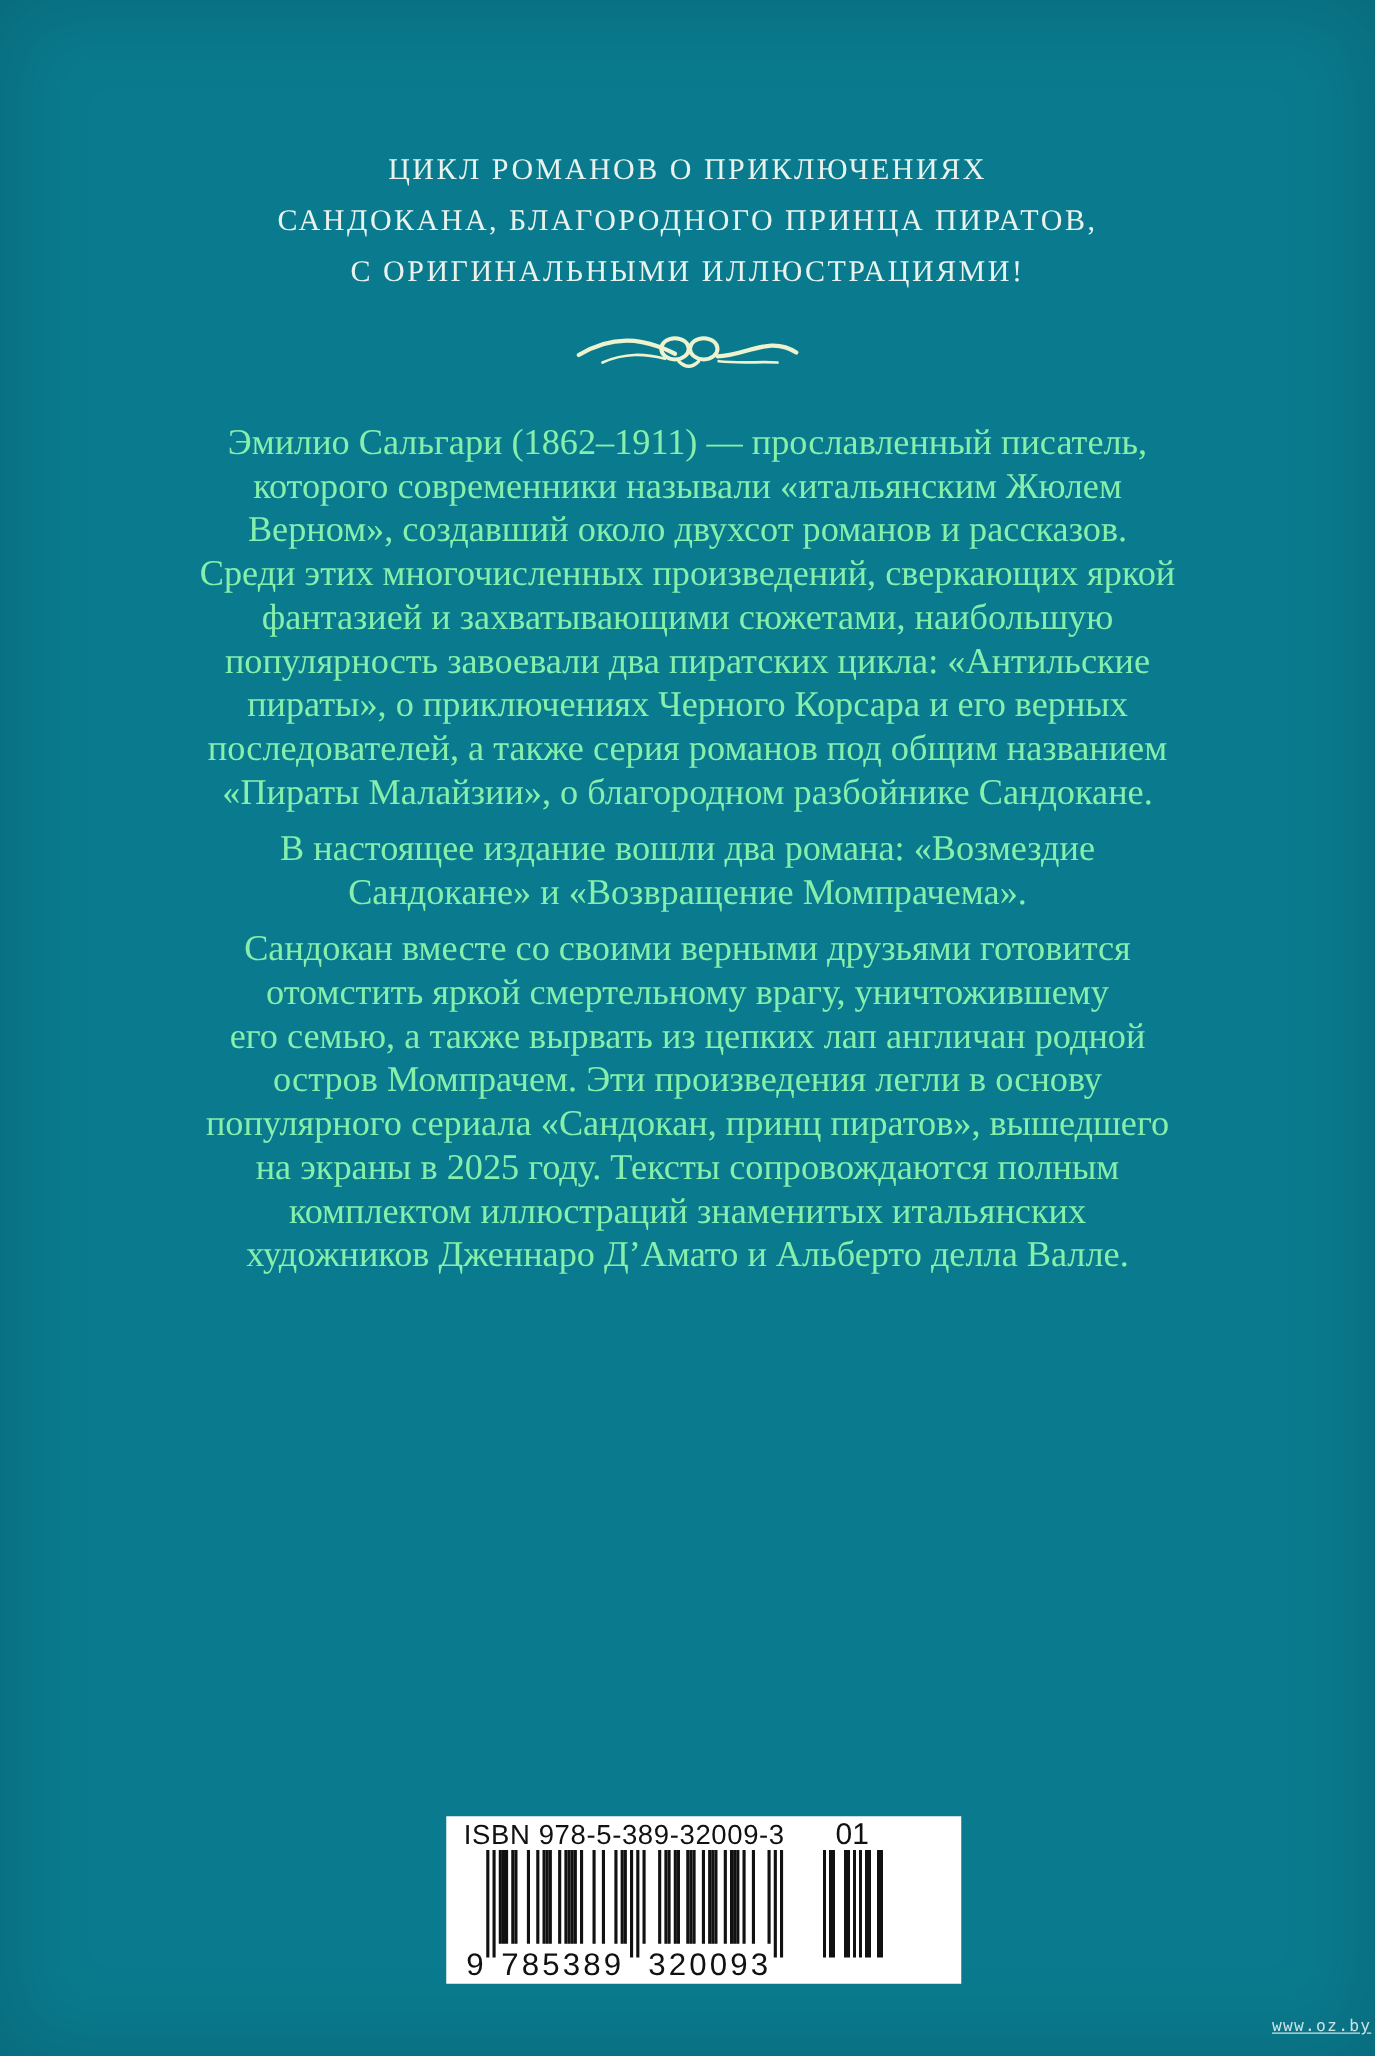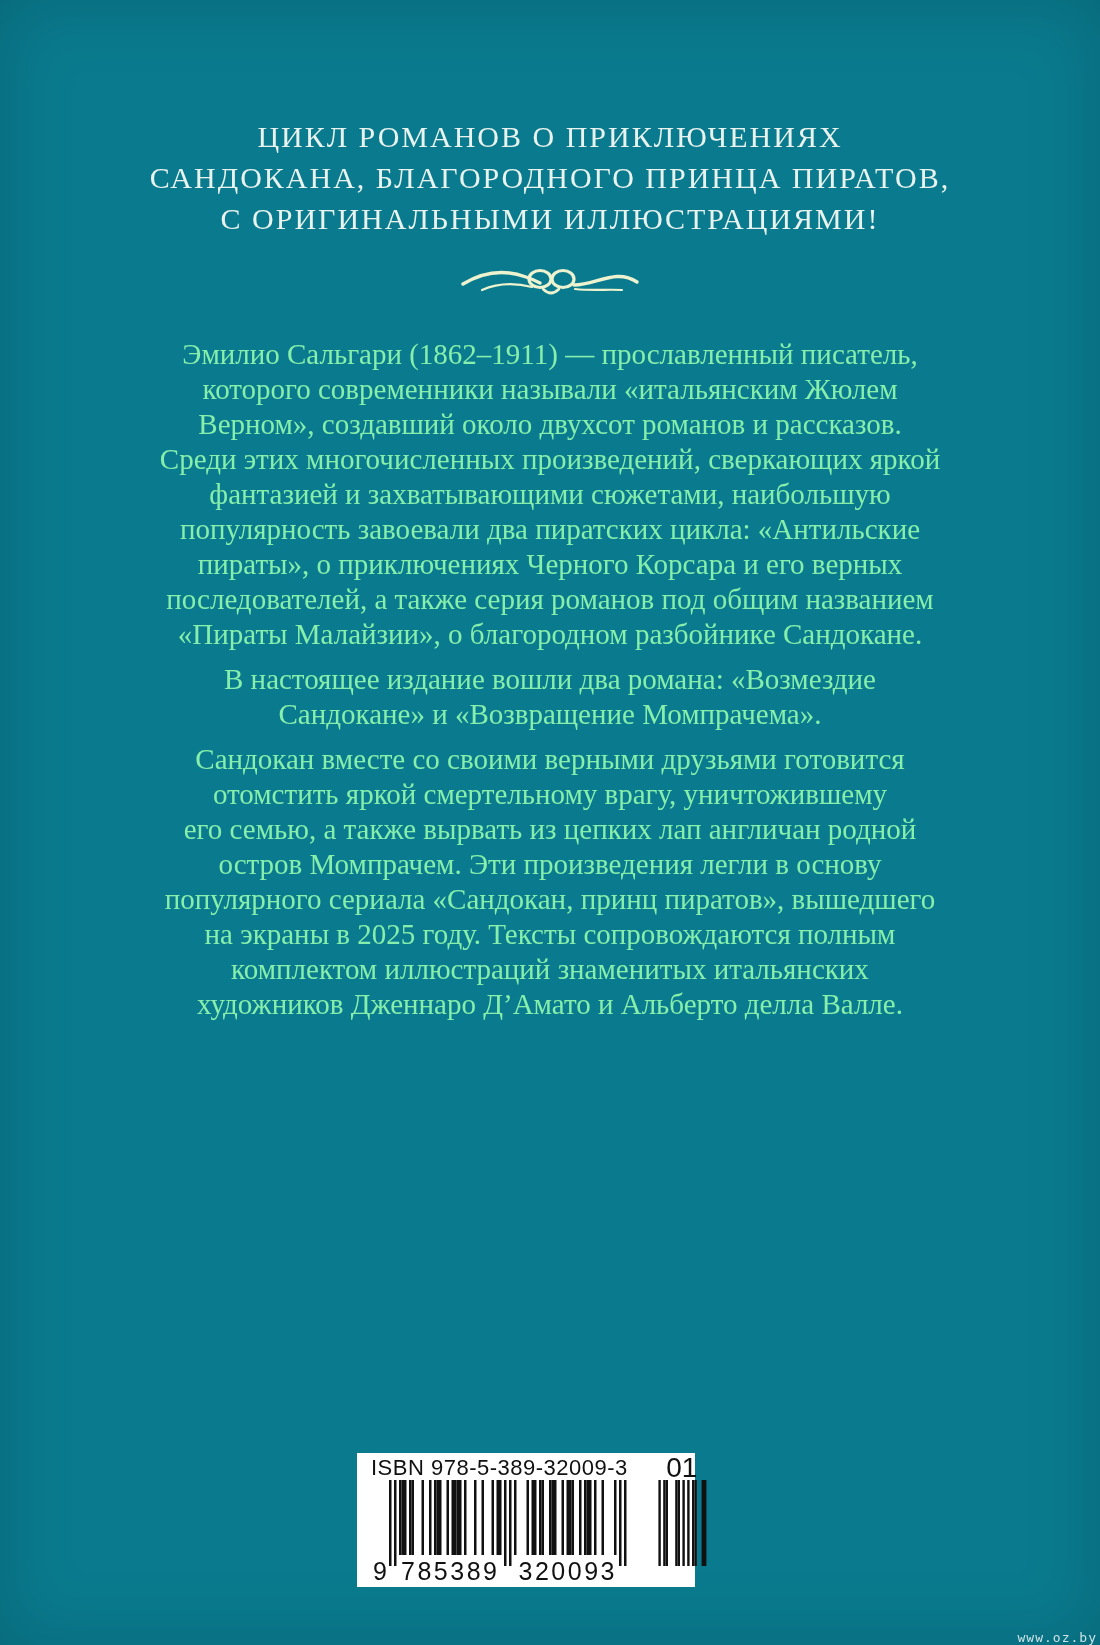--- a/index.html
+++ b/index.html
@@ -9,21 +9,21 @@
     height: 1645px;
     background: #0a7b8e;
     overflow: hidden;
     font-family: "Liberation Serif", serif;
     box-shadow: inset 0 0 70px rgba(0,35,45,0.22);
   }
   .header {
     padding-top: 116px;
     text-align: center;
     color: #e9f3ee;
-    font-size: 30px;
+    font-size: 24px;
     line-height: 41px;
     letter-spacing: 2px;
   }
   .ornament {
     margin-top: 22px;
     text-align: center;
     height: 42px;
   }
   .body-text {
     margin-top: 34px;
@@ -34,50 +34,51 @@
   .para:last-child { margin-bottom: 0; }
   .body-line {
     font-size: 29px;
     line-height: 35px;
     white-space: nowrap;
   }
   .barcode-box {
     position: absolute;
     left: 357px;
     top: 1453px;
-    width: 338px;
+    width: 412px;
     height: 134px;
     background: #ffffff;
     box-sizing: border-box;
     padding: 3px 0 0 14px;
     display: flex;
     gap: 28px;
     color: #111;
     font-family: "Liberation Sans", sans-serif;
   }
   .bc-col { display: flex; flex-direction: column; align-items: center; }
   .bc-isbn {
     font-size: 22px;
     line-height: 24px;
     white-space: nowrap;
     letter-spacing: 0.5px;
   }
   .bc-addon-label {
-    font-size: 28px;
+    font-size: 24px;
     line-height: 24px;
   }
   .bc-svg { display: block; }
   .watermark {
     position: absolute;
     right: 3px;
-    bottom: 0;
+    bottom: 16px;
     font-family: "DejaVu Sans Mono", monospace;
     font-size: 13px;
     letter-spacing: 1px;
     color: rgba(238,247,247,0.85);
+    text-decoration: underline;
   }
 </style>
 </head>
 <body>
 
 <div class="page">
 
   <header class="header">
     <div class="header-line">ЦИКЛ РОМАНОВ О ПРИКЛЮЧЕНИЯХ</div>
     <div class="header-line">САНДОКАНА, БЛАГОРОДНОГО ПРИНЦА ПИРАТОВ,</div>

